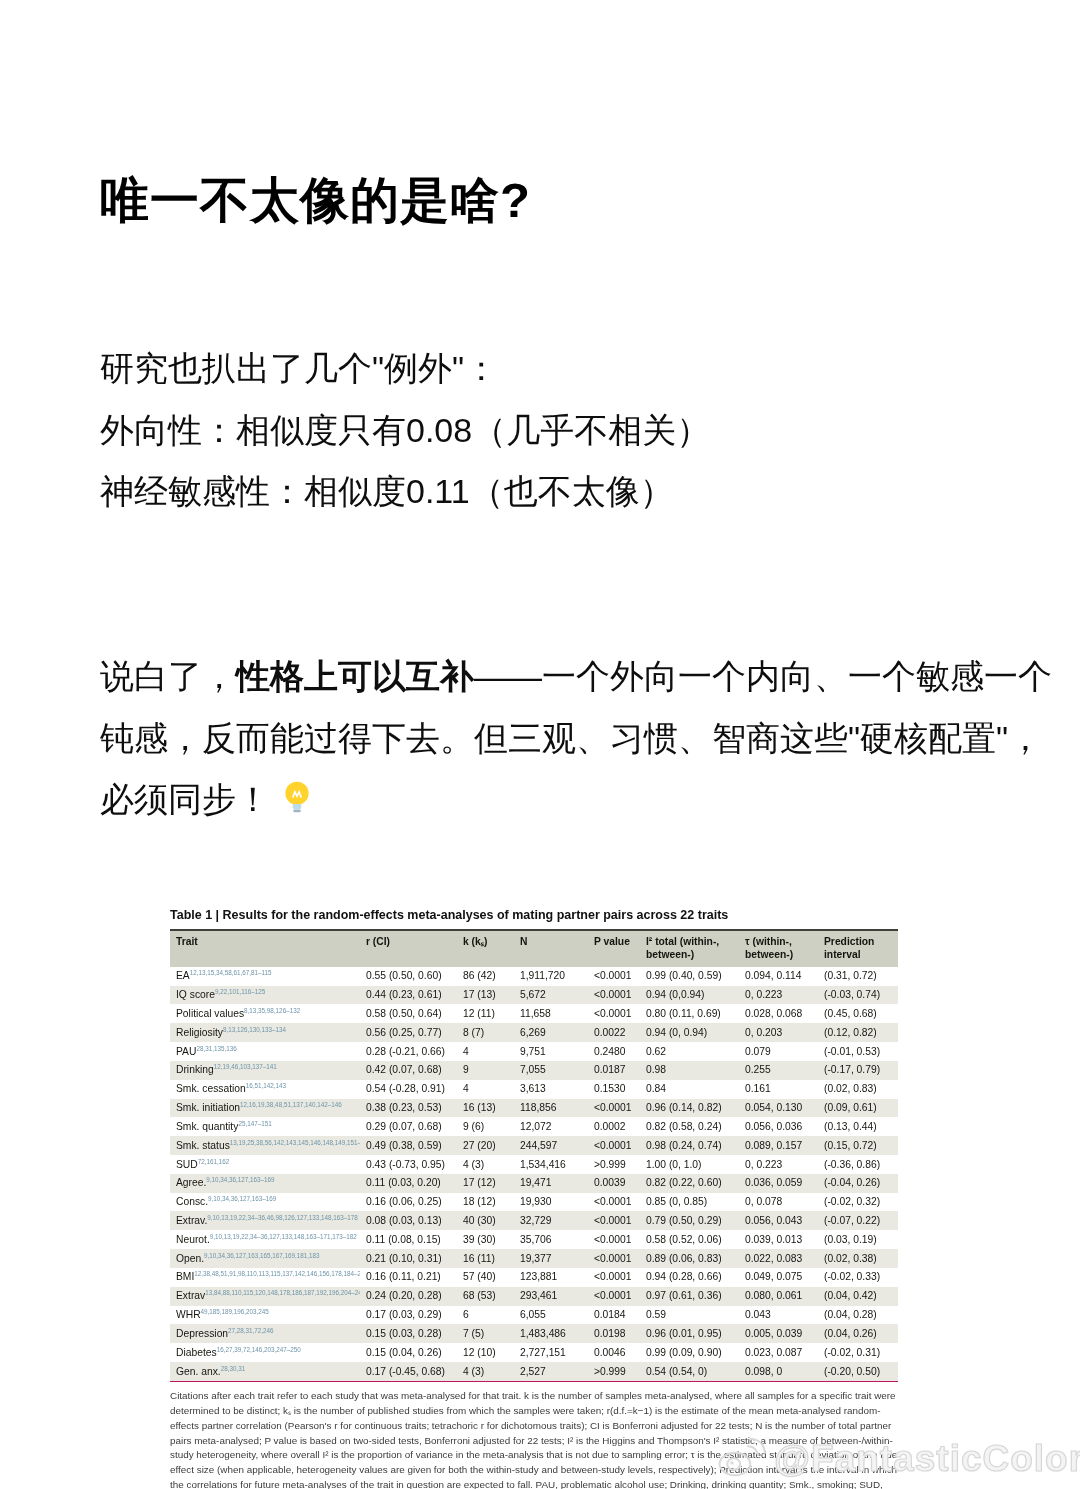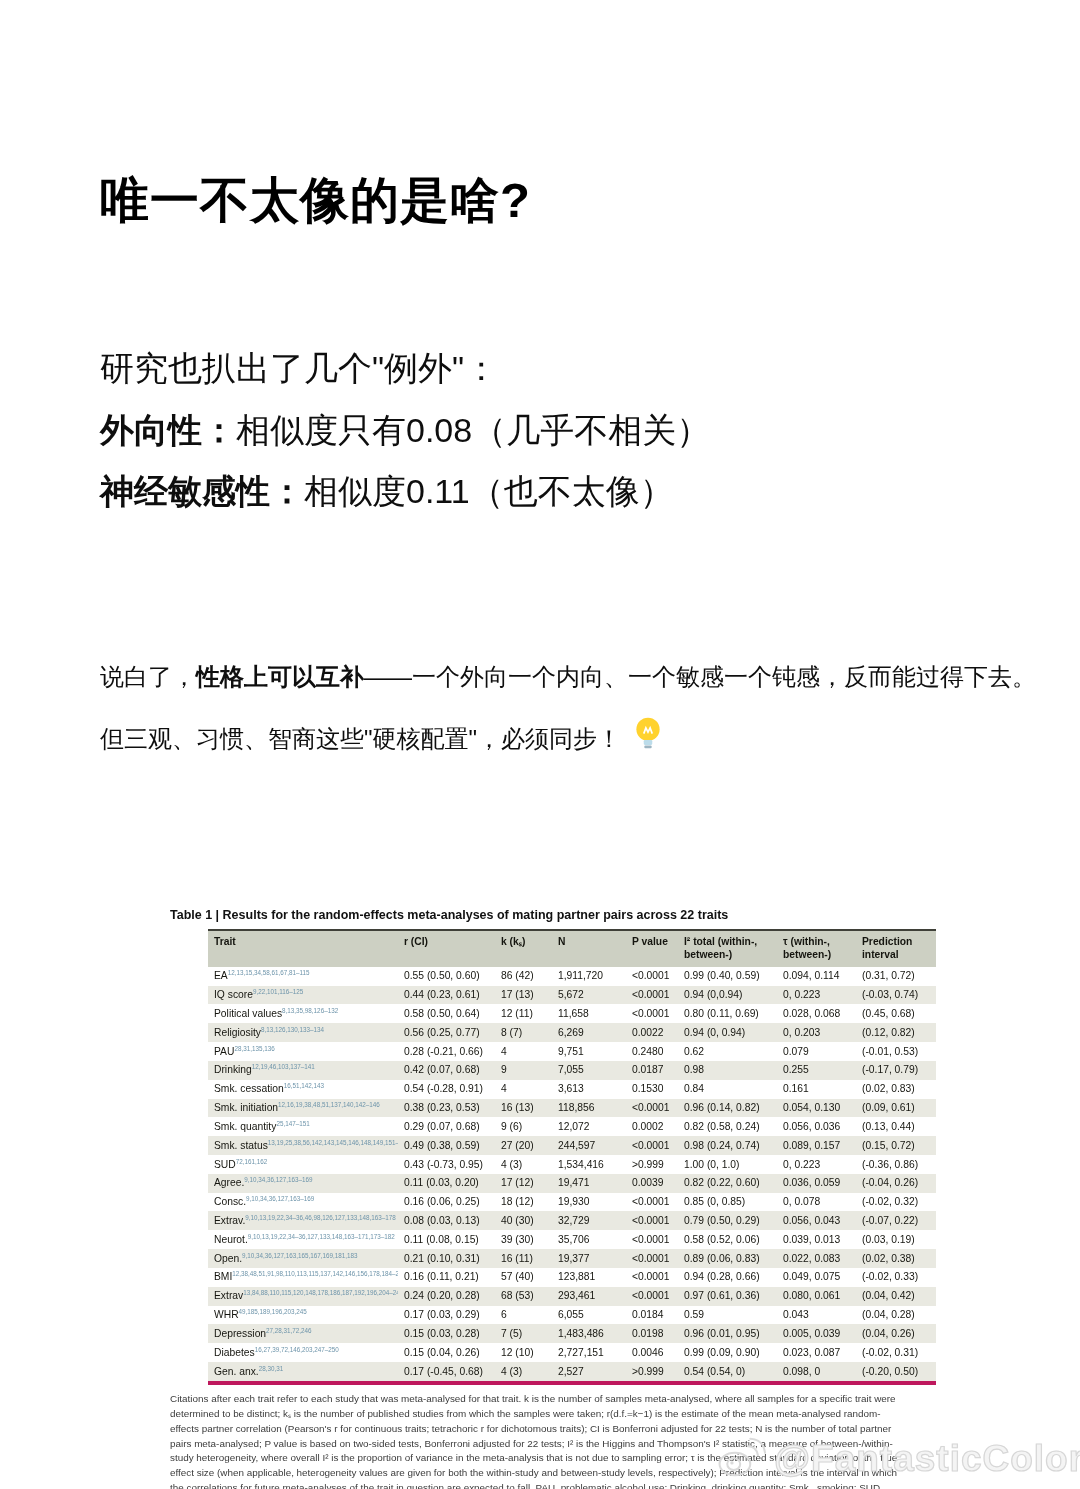--- a/index.html
+++ b/index.html
@@ -3,29 +3,29 @@
 <meta charset="utf-8">
 <style>
   * { margin:0; padding:0; box-sizing:border-box; }
   body { background:#ffffff; font-family:"Liberation Sans", sans-serif; }
   .page { position:relative; width:1080px; height:1489px; background:#ffffff; overflow:hidden; }
 
   .h1 { position:absolute; left:100px; top:168px; font-size:49px; font-weight:800; color:#000; letter-spacing:1px; }
 
   .block1 { position:absolute; left:100px; top:338px; width:950px; font-size:34px; color:#0e0e0e; }
   .block1 p { line-height:61.5px; }
-  .block1 b { font-weight:700; }
-
-  .block2 { position:absolute; left:100px; top:646px; width:952px; font-size:24px; color:#0e0e0e; line-height:61.5px; }
+  .block1 b { font-weight:400; }
+
+  .block2 { position:absolute; left:100px; top:646px; width:952px; font-size:34px; color:#0e0e0e; line-height:61.5px; }
   .block2 b { font-weight:800; }
   .bulb { display:inline-block; vertical-align:-8px; margin-left:10px; }
 
   .tablewrap { position:absolute; left:170px; top:869px; width:728px; color:#15150f; }
   .ttitle { font-size:12.5px; font-weight:bold; margin-bottom:7px; color:#111;margin-top:39px; }
-  table { width:728px; border-collapse:collapse; table-layout:fixed; border-top:2px solid #3f4038; border-bottom:4px solid #be185d;margin-left:38px; }
+  table { width:728px; border-collapse:collapse; table-layout:fixed; border-top:2px solid #3f4038; border-bottom:1px solid #be185d; }
   thead th { background:#cdd0c3; font-size:10.3px; font-weight:bold; text-align:left; vertical-align:top; padding:5px 4px 5px 6px; line-height:1.25; }
   tbody td { font-size:10.3px; padding:3.5px 4px 3.5px 6px; line-height:1.15; vertical-align:middle; }
   tbody td:first-child { white-space:nowrap; overflow:hidden; }
   tbody tr:nth-child(even) { background:#e9e9e1; }
   sup.refs { color:#6d94aa; font-size:6.3px; line-height:0; }
   .footnote { margin-top:7px; font-size:9.9px; line-height:1.5; color:#3b3b3b; width:728px; }
 
   .watermark { position:absolute; left:716px; top:1434px; display:flex; align-items:center; gap:6px; }
   .wm-text { font-size:37px; font-weight:700; color:#f4f4f4; -webkit-text-stroke:1.2px #d7d7d7; text-shadow:0 0 1px #dcdcdc; letter-spacing:1px; white-space:nowrap; }
 </style>

